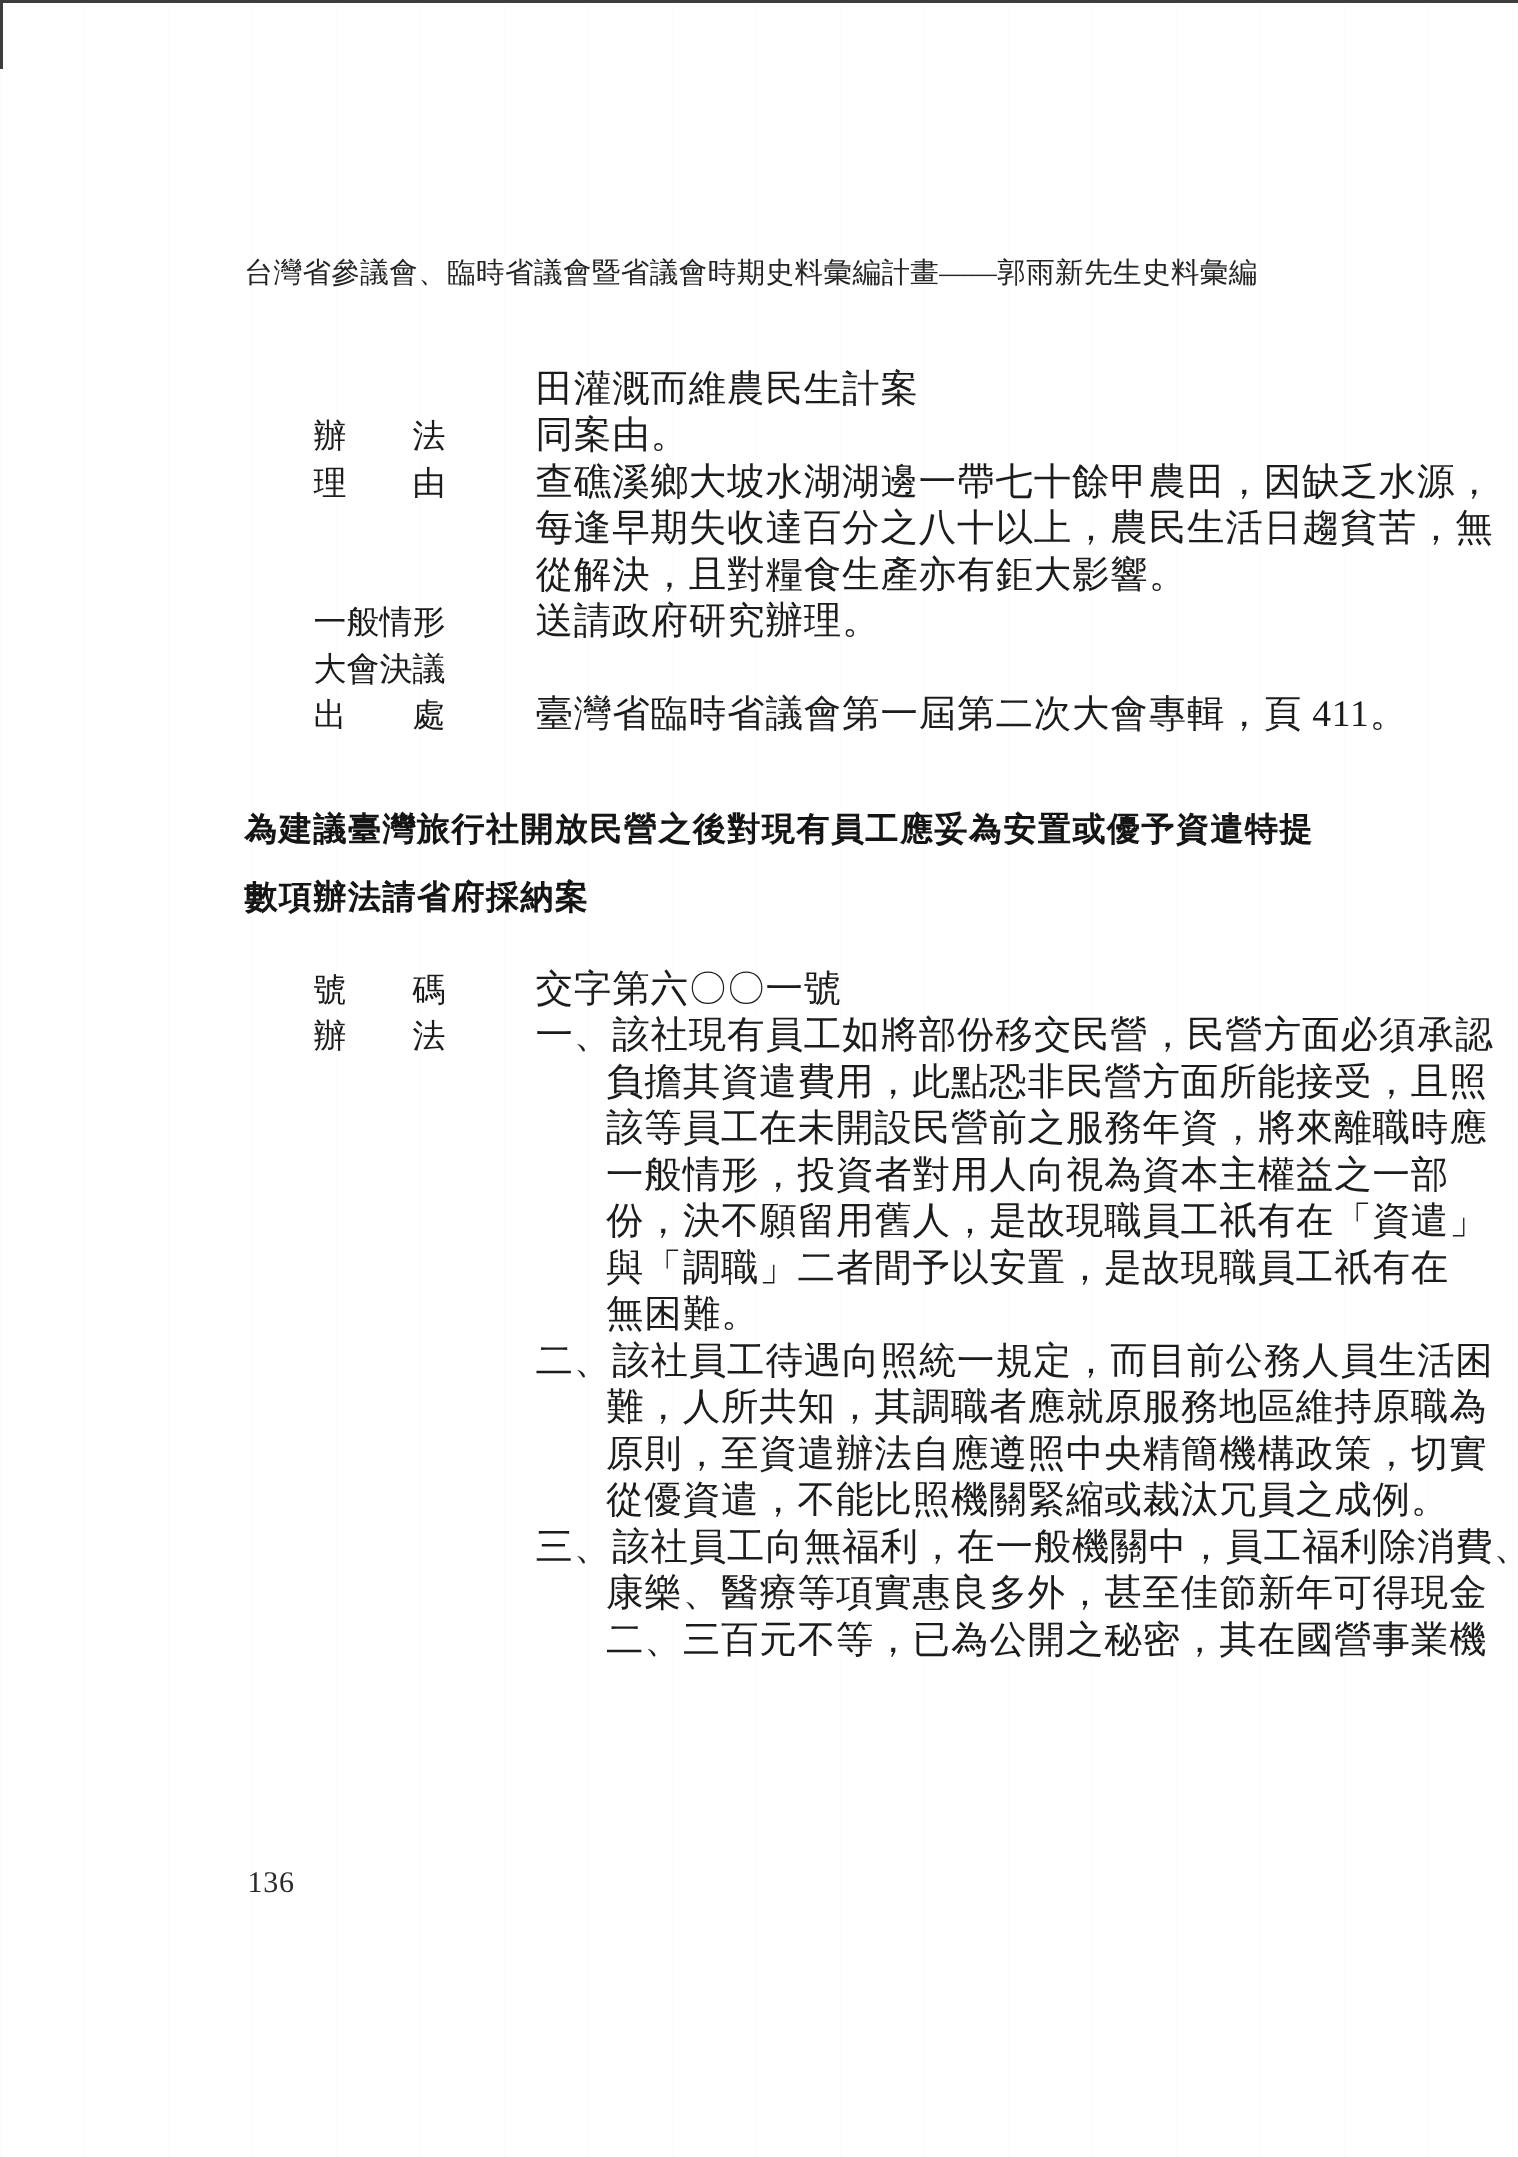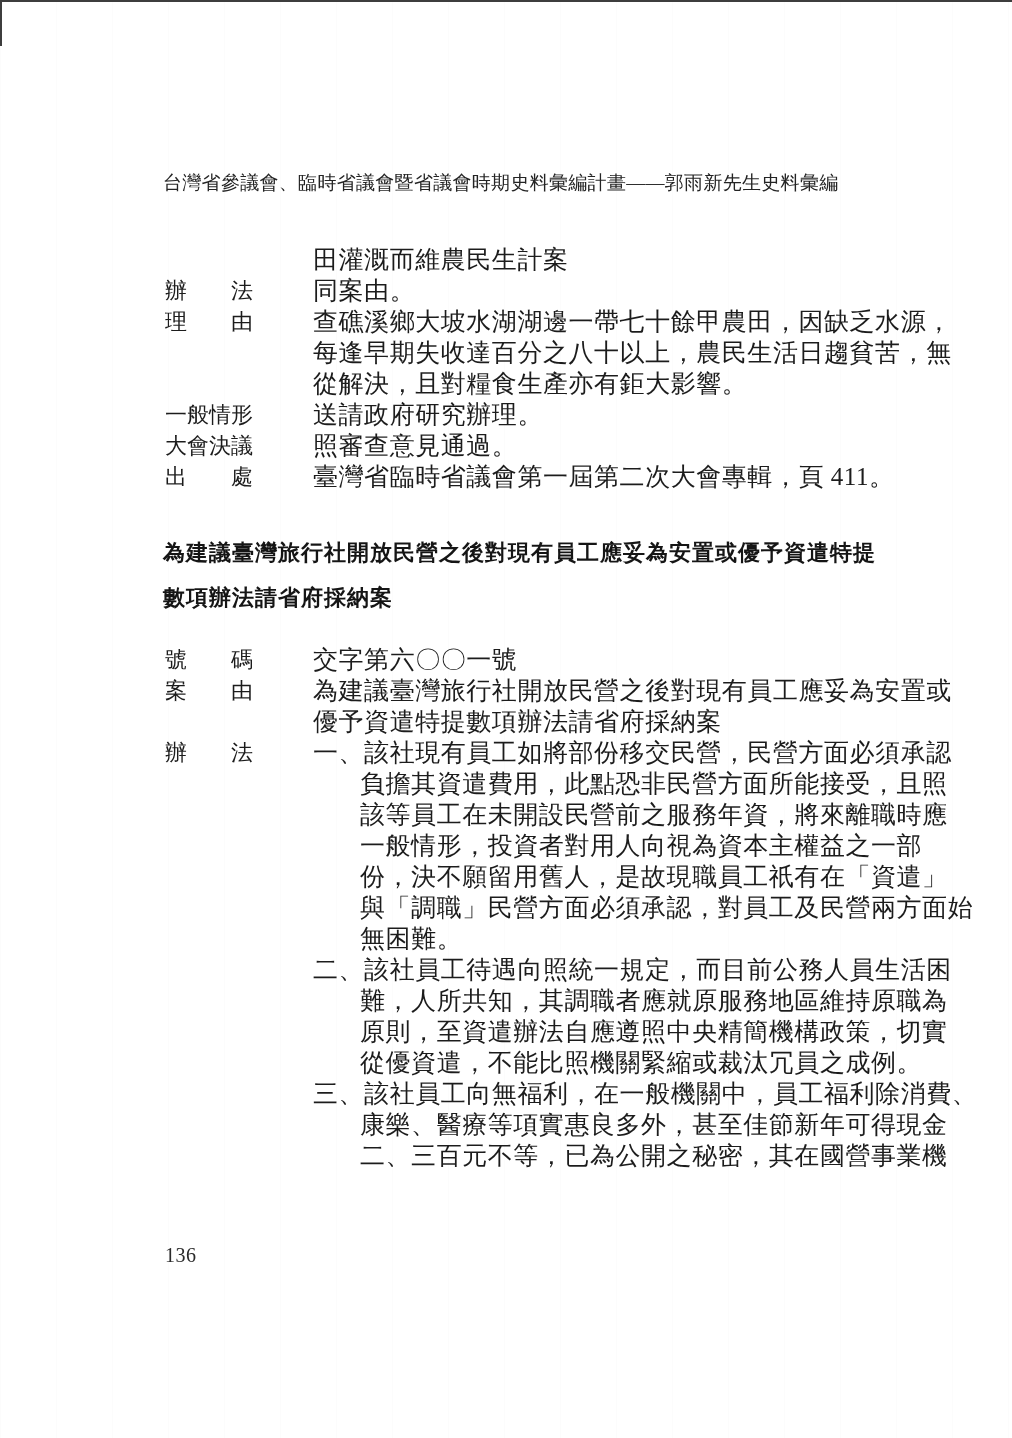--- a/index.html
+++ b/index.html
@@ -30,21 +30,21 @@
     position:absolute; top:172px; left:163px;
     font-size:19px; line-height:22px; letter-spacing:0.3px;
     white-space:nowrap; color:#242424;
   }
   .text-block { position:absolute; left:165px; }
   .row { display:flex; align-items:flex-start; }
   .label {
     width:88px; flex:0 0 88px; margin-right:60px;
     font-size:22px; line-height:31px;
     text-align:justify; text-align-last:justify; text-justify:inter-character;
-    white-space:nowrap; overflow:visible;
+    white-space:nowrap; overflow:visible;margin-left:44px;
   }
   .field-content { width:560px; }
   .line {
     font-size:25px; line-height:31px; height:31px;
     letter-spacing:0.55px; white-space:nowrap;
   }
   .item .line.indent { margin-left:47px; }
   .case-title {
     position:absolute; top:530px; left:163px; width:692px;
     text-align:left; font-weight:bold; color:#151515;
@@ -88,23 +88,20 @@
         </div>
       </div>
       <div class="row">
         <div class="label">一般情形</div>
         <div class="field-content">
           <div class="line">送請政府研究辦理。</div>
         </div>
       </div>
       <div class="row">
         <div class="label">大會決議</div>
-        <div class="field-content">
-          <div class="line">照審查意見通過。</div>
-        </div>
       </div>
       <div class="row">
         <div class="label">出處</div>
         <div class="field-content">
           <div class="line">臺灣省臨時省議會第一屆第二次大會專輯，頁 411。</div>
         </div>
       </div>
     </div>
 
   <div class="case-title">
@@ -113,36 +110,29 @@
   </div>
 
   <div class="text-block" style="top:644px;" id="case2-fields">
       <div class="row">
         <div class="label">號碼</div>
         <div class="field-content">
           <div class="line">交字第六〇〇一號</div>
         </div>
       </div>
       <div class="row">
-        <div class="label">案由</div>
-        <div class="field-content">
-          <div class="line">為建議臺灣旅行社開放民營之後對現有員工應妥為安置或</div>
-          <div class="line">優予資遣特提數項辦法請省府採納案</div>
-        </div>
-      </div>
-      <div class="row">
         <div class="label">辦法</div>
         <div class="field-content">
           <div class="item">
             <div class="line">一、該社現有員工如將部份移交民營，民營方面必須承認</div>
             <div class="line indent">負擔其資遣費用，此點恐非民營方面所能接受，且照</div>
             <div class="line indent">該等員工在未開設民營前之服務年資，將來離職時應</div>
             <div class="line indent">一般情形，投資者對用人向視為資本主權益之一部</div>
             <div class="line indent">份，決不願留用舊人，是故現職員工祇有在「資遣」</div>
-            <div class="line indent">與「調職」民營方面必須承認，對員工及民營兩方面始</div>
+            <div class="line indent">與「調職」二者間予以安置，是故現職員工祇有在</div>
             <div class="line indent">無困難。</div>
           </div>
           <div class="item">
             <div class="line">二、該社員工待遇向照統一規定，而目前公務人員生活困</div>
             <div class="line indent">難，人所共知，其調職者應就原服務地區維持原職為</div>
             <div class="line indent">原則，至資遣辦法自應遵照中央精簡機構政策，切實</div>
             <div class="line indent">從優資遣，不能比照機關緊縮或裁汰冗員之成例。</div>
           </div>
           <div class="item">
             <div class="line">三、該社員工向無福利，在一般機關中，員工福利除消費、</div>

